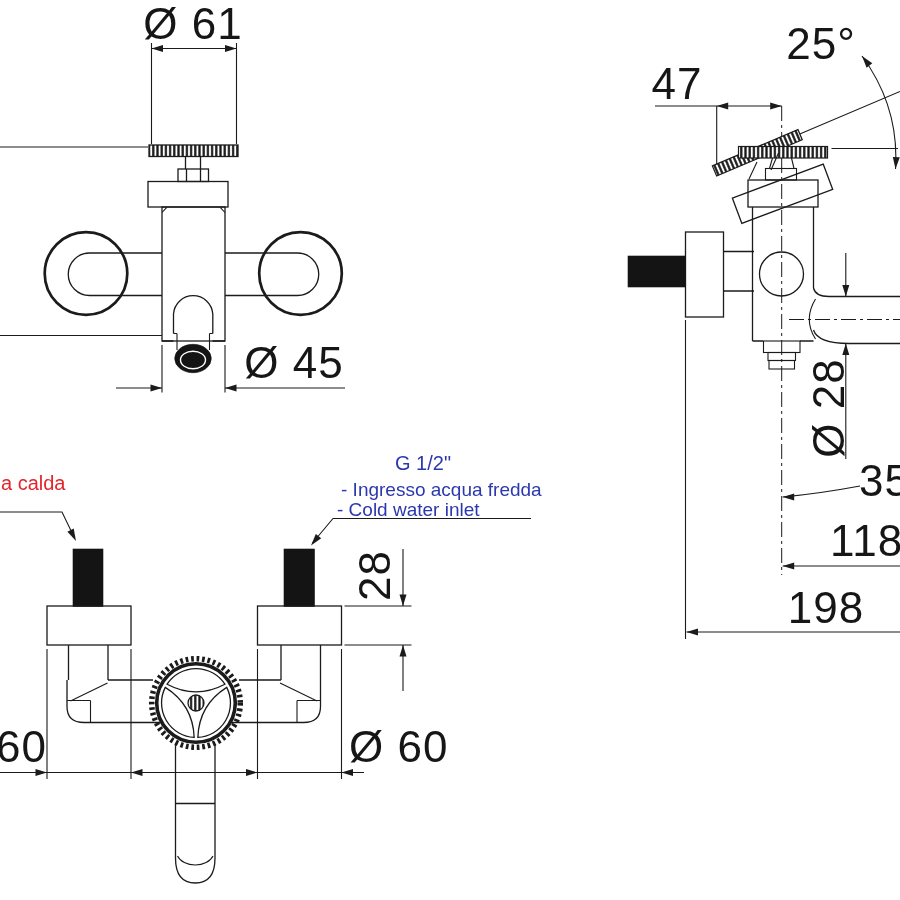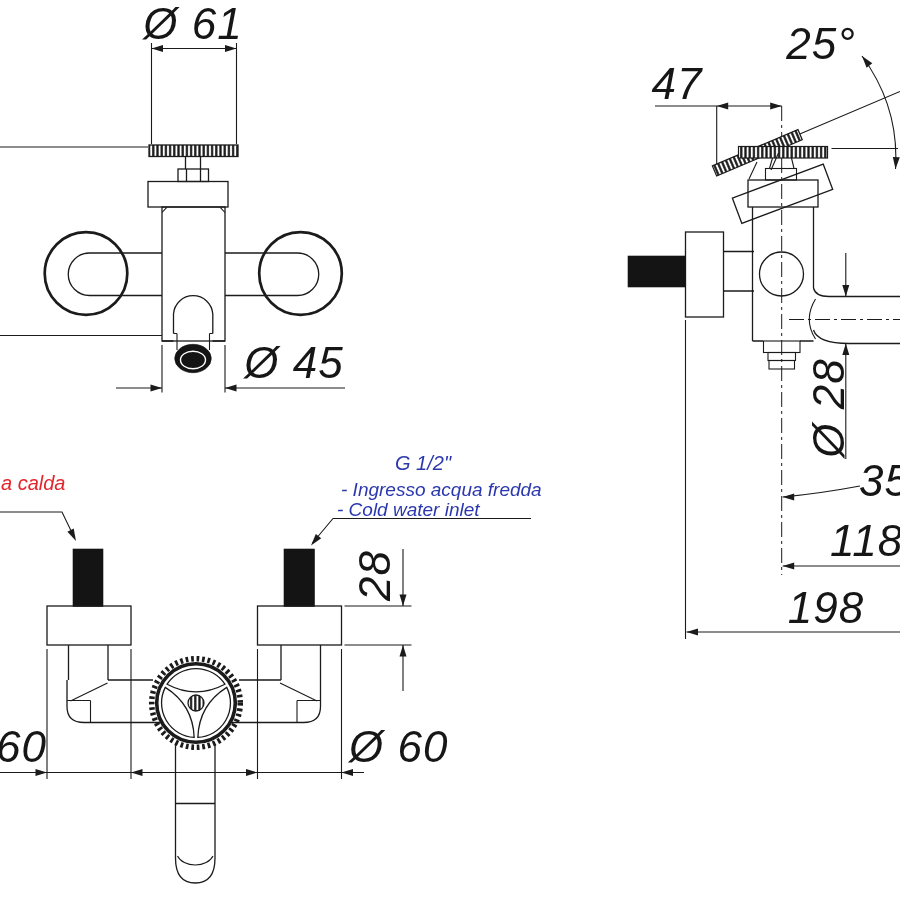--- a/index.html
+++ b/index.html
@@ -1,16 +1,16 @@
 <!DOCTYPE html>
 <html style="--background: #ffffff; --line-color: #1b1b1b; --hot-color: #e4252b; --cold-color: #2b38ae;"><head>
 <meta charset="utf-8">
 <style>
   html,body{margin:0;padding:0;background:var(--background,#fff);}
-  .canvas{position:relative;width:900px;height:900px;background:var(--background,#fff);overflow:hidden;font-style:italic;}
+  .canvas{position:relative;width:900px;height:900px;background:var(--background,#fff);overflow:hidden;}
   svg{display:block;}
   .ln{stroke:var(--line-color,#1b1b1b);stroke-width:1.3;fill:none;}
   .thin{stroke-width:1.1;}
   .thick{stroke-width:2.7;}
   .cl{stroke:var(--line-color,#1b1b1b);stroke-width:1;fill:none;stroke-dasharray:15 4 3 4;}
   .ah{fill:var(--line-color,#1b1b1b);stroke:none;}
   .blk{fill:#141414;stroke:#141414;stroke-width:.6;}
   text{font-family:"Liberation Sans","DejaVu Sans",sans-serif;fill:#161616;}
   .dim{font-size:44px;letter-spacing:1px;}
   .note{font-size:20px;}

